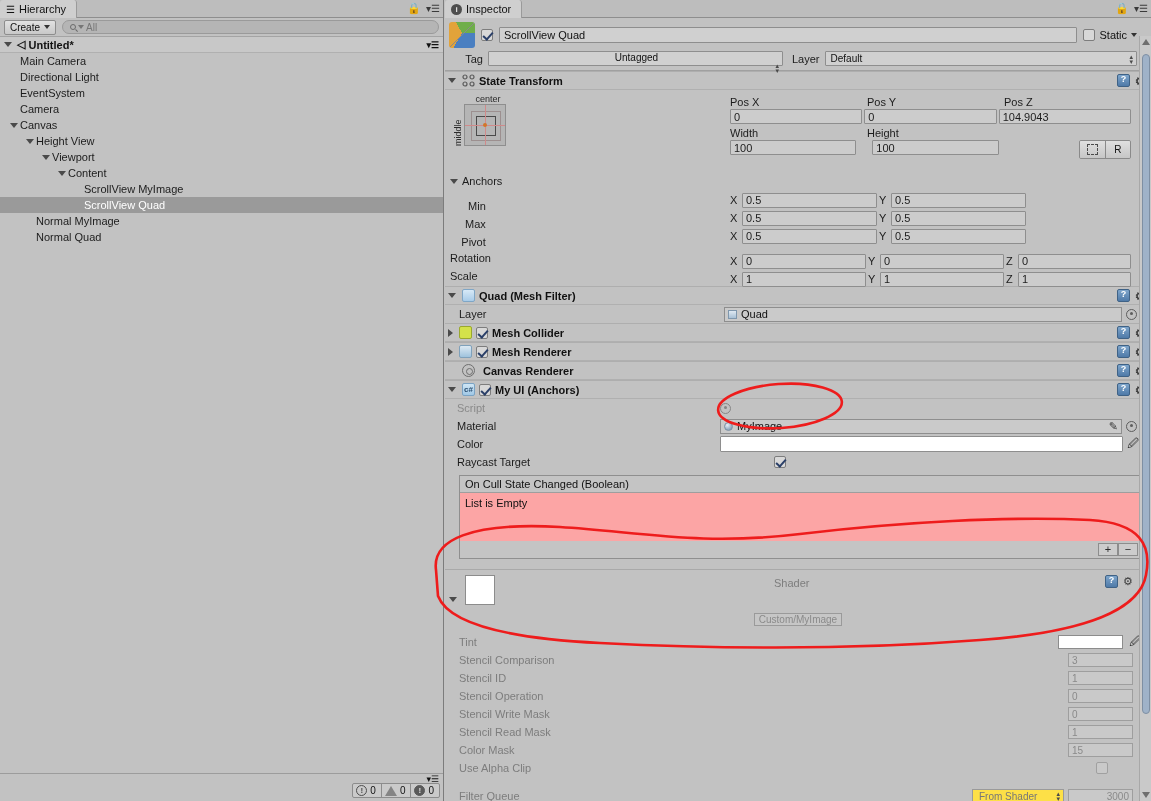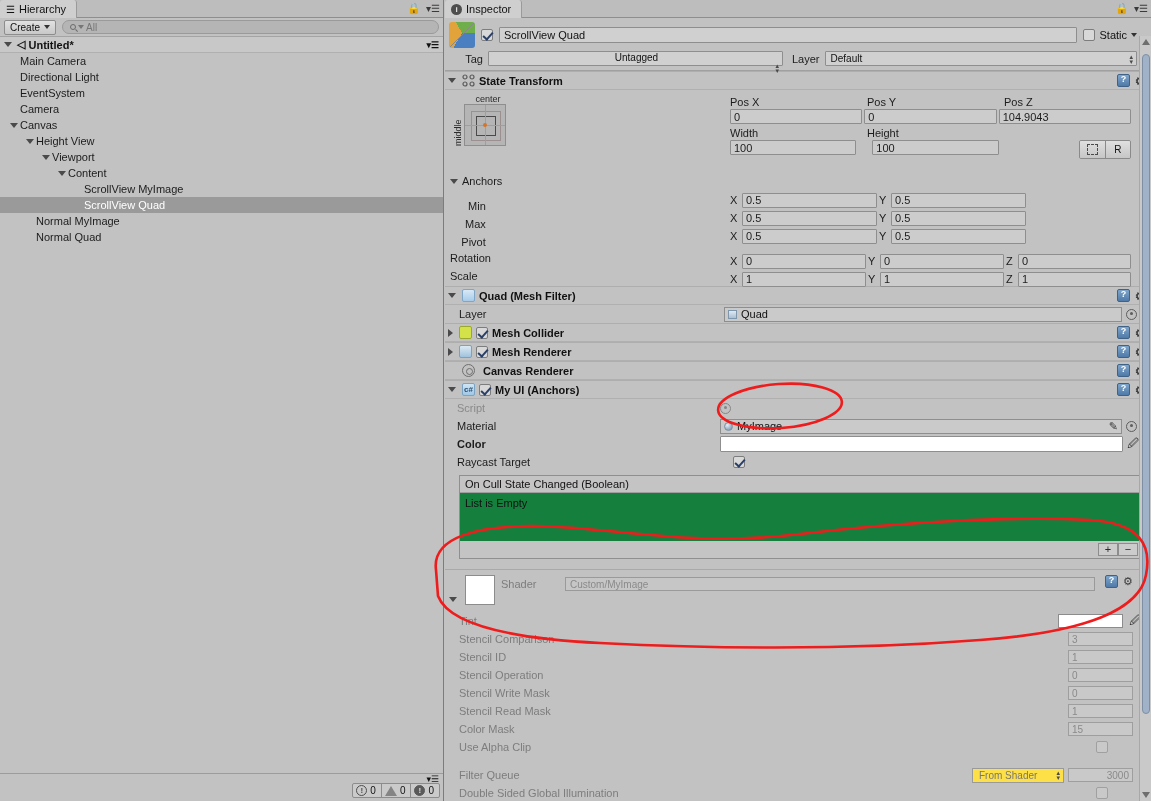--- a/index.html
+++ b/index.html
@@ -273,21 +273,21 @@
   
   .evt-box {
     margin: 4px 8px 0 14px; background: #b9b9b9;
     border: 1px solid #8f8f8f;
   }
   .evt-title {
     height: 17px; background: #c4c4c4; border-bottom: 1px solid #9e9e9e;
     display: flex; align-items: center; padding-left: 5px; font-size: 11px;
   }
   .evt-body {
-    height: 48px; background: #15803d; padding: 4px 0 0 5px; font-size: 11px;
+    height: 48px; background: #fca5a5; padding: 4px 0 0 5px; font-size: 11px;
   }
   .evt-foot {
     height: 17px; background: #c4c4c4; display: flex;
     justify-content: flex-end; align-items: center; gap: 0; padding-right: 4px;
   }
   .pmbtn {
     width: 20px; height: 13px; background: #cccccc;
     border: 1px solid #8d8d8d; display: flex; align-items: center;
     justify-content: center; font-size: 11px; color: #2a2a2a; line-height: 1;
   }
@@ -296,21 +296,21 @@
   .mat-head {
     display: flex; align-items: flex-start; gap: 6px;
     padding: 5px 4px 3px 4px; border-top: 1px solid #a9a9a9;
     background: #c2c2c2;
   }
   .mat-preview {
     width: 30px; height: 30px; background: #fff; border: 1px solid #8c8c8c;
     flex: none;
   }
   .mat-title { font-size: 11px; color: #1c1c1c; line-height: 15px; }
-  .shader-row { display: flex; align-items: center; gap: 16px; margin-top: 2px; }
+  .shader-row { display: flex; align-items: center; gap: 24px; margin-top: 2px; flex-direction: column; }
   .shaderfield {
     flex: 1; height: 14px; background: #c6c6c6; border: 1px solid #9a9a9a;
     display: flex; align-items: center; padding: 0 4px;
     font-size: 10px; color: #8a8a8a;
   }
   .mat-rows { padding: 4px 0 0 0; }
   .mrow {
     display: flex; align-items: center; height: 18px; padding-left: 14px;
     font-size: 11px; color: #7d7d7d;
   }
@@ -719,27 +719,27 @@
         <span class="flabel" style="width:263px;">Material</span>
         <span class="objfield" style="flex:1;margin-right:4px;">
           <span class="sphere-ico"></span>
           <span>MyImage</span>
           <span class="pencil" style="margin-left:auto;">✎</span>
         </span>
         <span class="radio-ring" style="margin-right:14px;"></span>
       </div>
 
       <div class="frow" style="height:18px;">
-        <span class="flabel" style="width:263px;font-weight:bold;">Color</span>
+        <span class="flabel" style="width:263px;">Color</span>
         <span class="finput white" style="flex:1;margin-right:4px;height:16px;"></span>
         <span class="pencil" style="margin-right:12px;">🖉</span>
       </div>
 
       <div class="frow" style="height:18px;">
-        <span class="flabel" style="width:276px;">Raycast Target</span>
+        <span class="flabel" style="width:317px;">Raycast Target</span>
         <span class="cb on"></span>
       </div>
 
       <div class="evt-box">
         <div class="evt-title">
           <span>On Cull State Changed (Boolean)</span>
         </div>
         <div class="evt-body">
           <span>List is Empty</span>
         </div>

